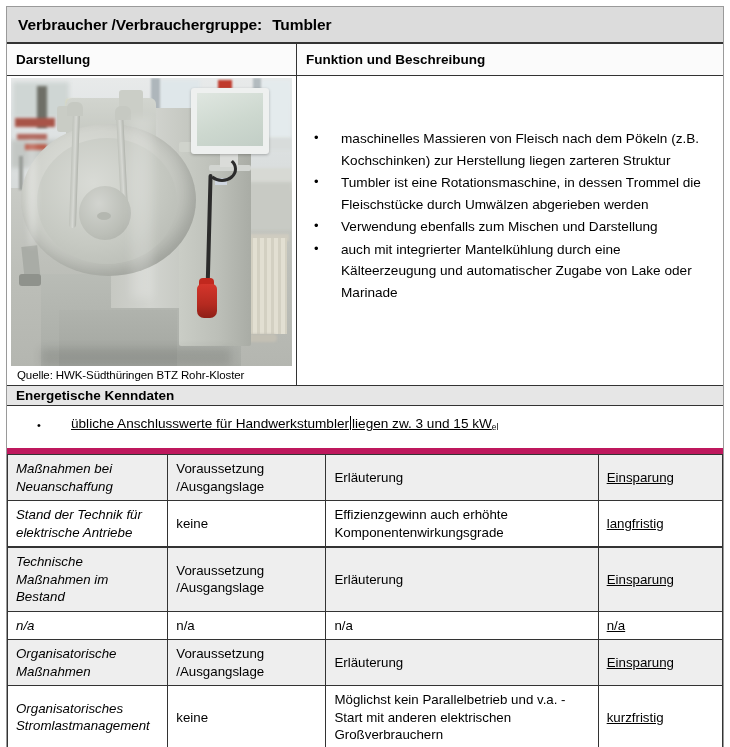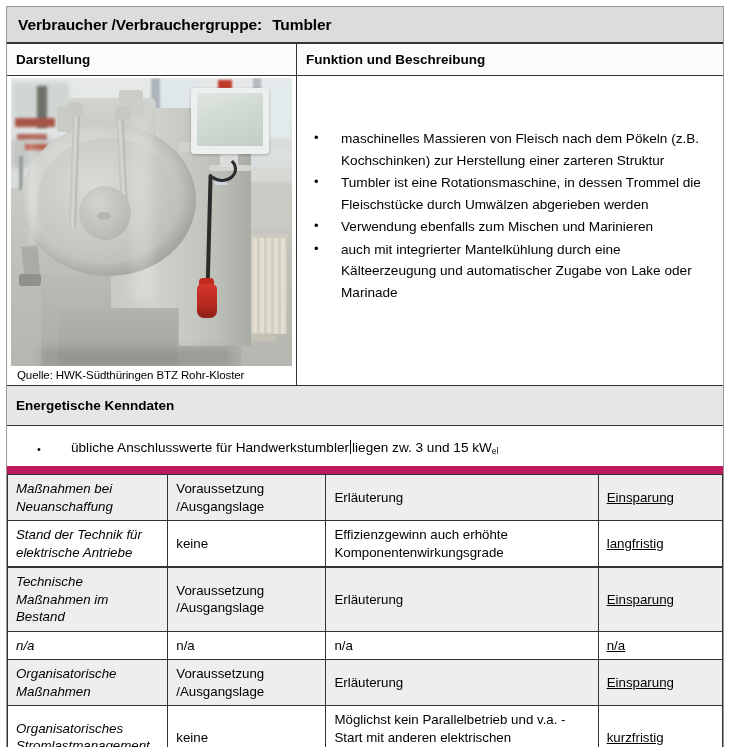--- a/index.html
+++ b/index.html
@@ -245,37 +245,38 @@
   ul.bullets li::before {
     content: "\2022";
     position: absolute;
     left: 9px;
     top: -1px;
     font-size: 13px;
   }
 
   
   .section-bar {
-    height: 40px;
+    height: 20px;
     background: #e6e6e6;
     border-bottom: 1.5px solid #333;
     display: flex;
     align-items: center;
     padding-left: 9px;
     font-size: 13.5px;
     font-weight: bold;
     color: #000;
   }
   .kenndaten-body {
     min-height: 48px;
-    border-bottom: 8px solid #be185d;
+    border-bottom: 6px solid #be185d;
     background: #fff;
     display: flex;
-    align-items: flex-end;
+    align-items: flex-start;
     padding: 10px 0 10px 0;
+    text-decoration: underline;
   }
   .kenn-line {
     position: relative;
     padding-left: 64px;
     font-size: 13.6px;
     color: #000;
     width: 100%;
   }
   .kenn-line::before {
     content: "\2022";
@@ -389,23 +390,23 @@
           <div class="ph cable2"></div>
           <div class="ph plug-cap"></div>
           <div class="ph plug"></div>
           <div class="ph shadow-under"></div>
         </div>
         <div class="caption">Quelle: HWK-Südthüringen BTZ Rohr-Kloster</div>
       </div>
 
       <div class="desc-cell">
         <ul class="bullets">
-          <li>maschinelles Massieren von Fleisch nach dem Pökeln (z.B. Kochschinken) zur Herstellung einer zarteren Struktur</li>
+          <li>maschinelles Massieren von Fleisch nach dem Pökeln (z.B. Kochschinken) zur Herstellung liegen zarteren Struktur</li>
           <li>Tumbler ist eine Rotationsmaschine, in dessen Trommel die Fleischstücke durch Umwälzen abgerieben werden</li>
-          <li>Verwendung ebenfalls zum Mischen und Marinieren</li>
+          <li>Verwendung ebenfalls zum Mischen und Darstellung</li>
           <li>auch mit integrierter Mantelkühlung durch eine Kälteerzeugung und automatischer Zugabe von Lake oder Marinade</li>
         </ul>
       </div>
     </div>
 
     <div class="section-bar">Energetische Kenndaten</div>
     <div class="kenndaten-body">
       <div class="kenn-line">
         <span>übliche Anschlusswerte für Handwerkstumbler</span><span class="caret"></span><span>liegen zw. 3 und 15 kW</span><sub>el</sub>
       </div>

